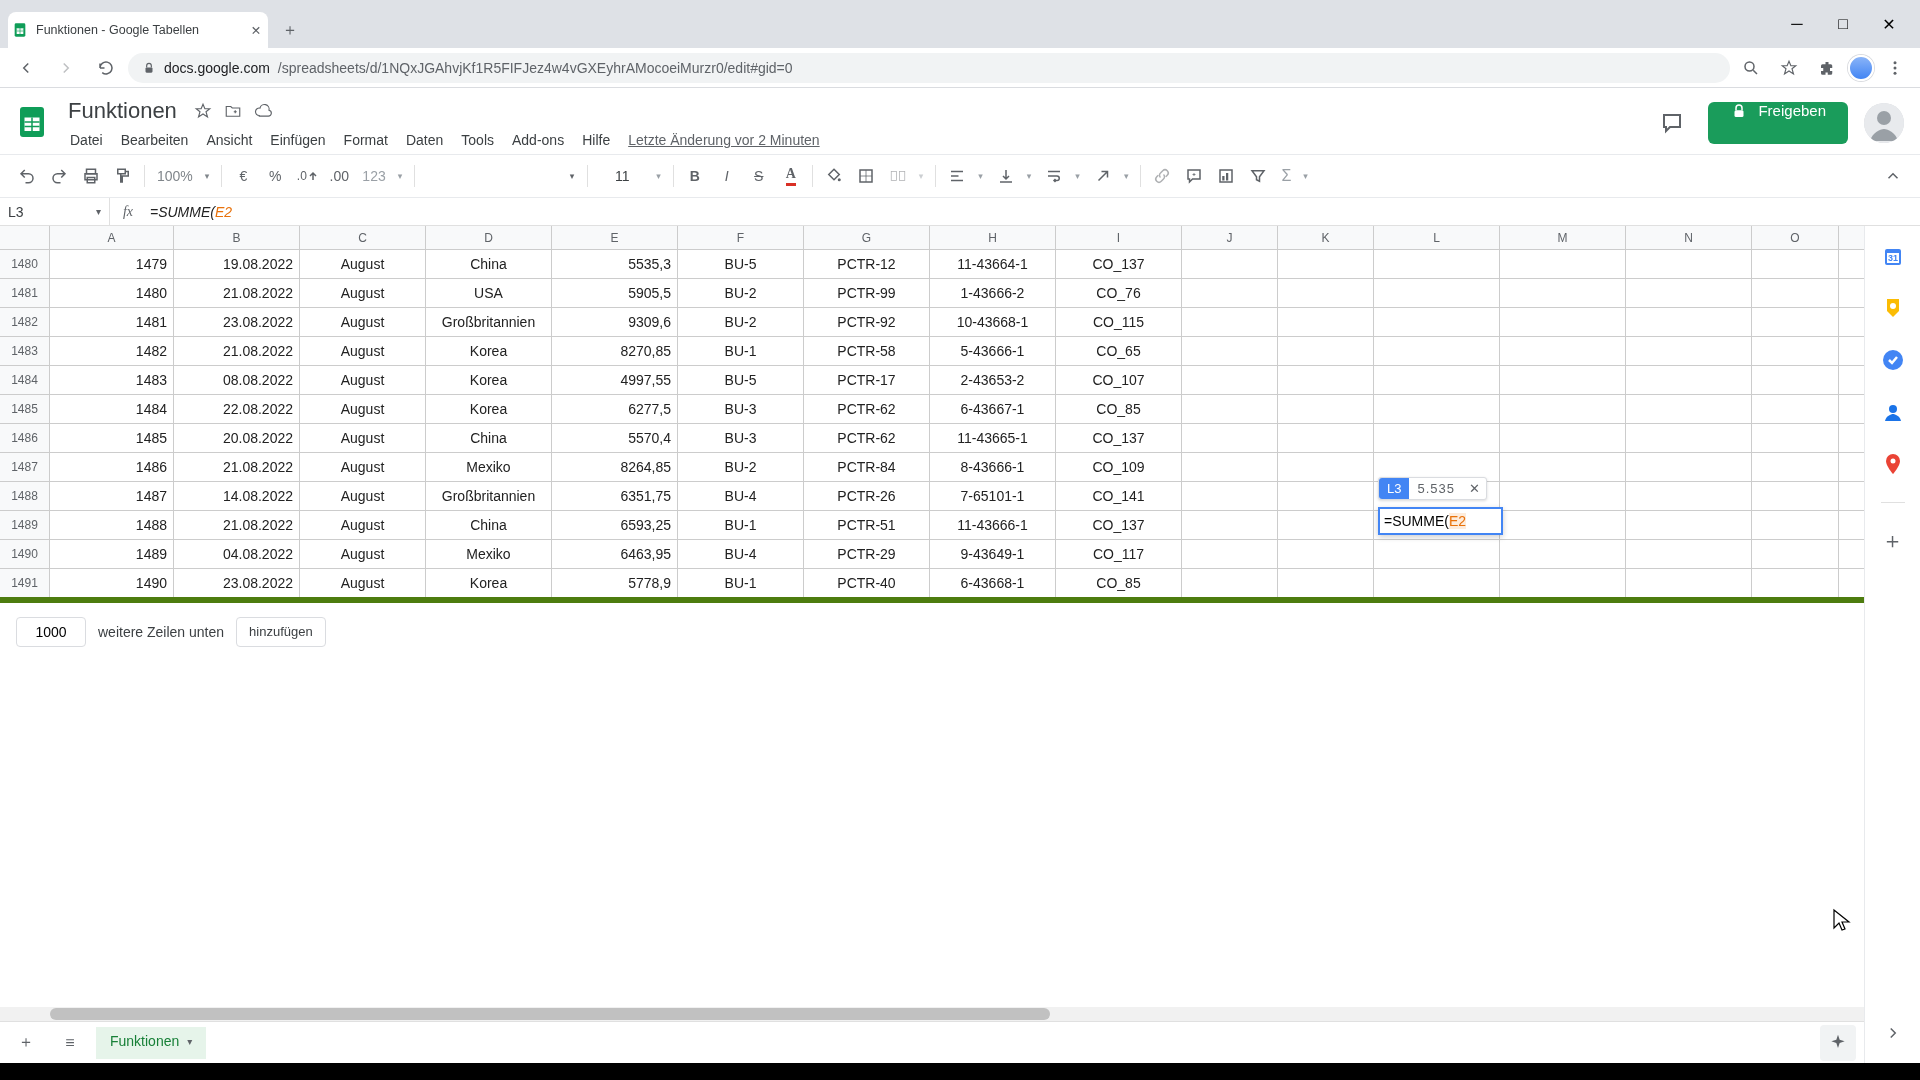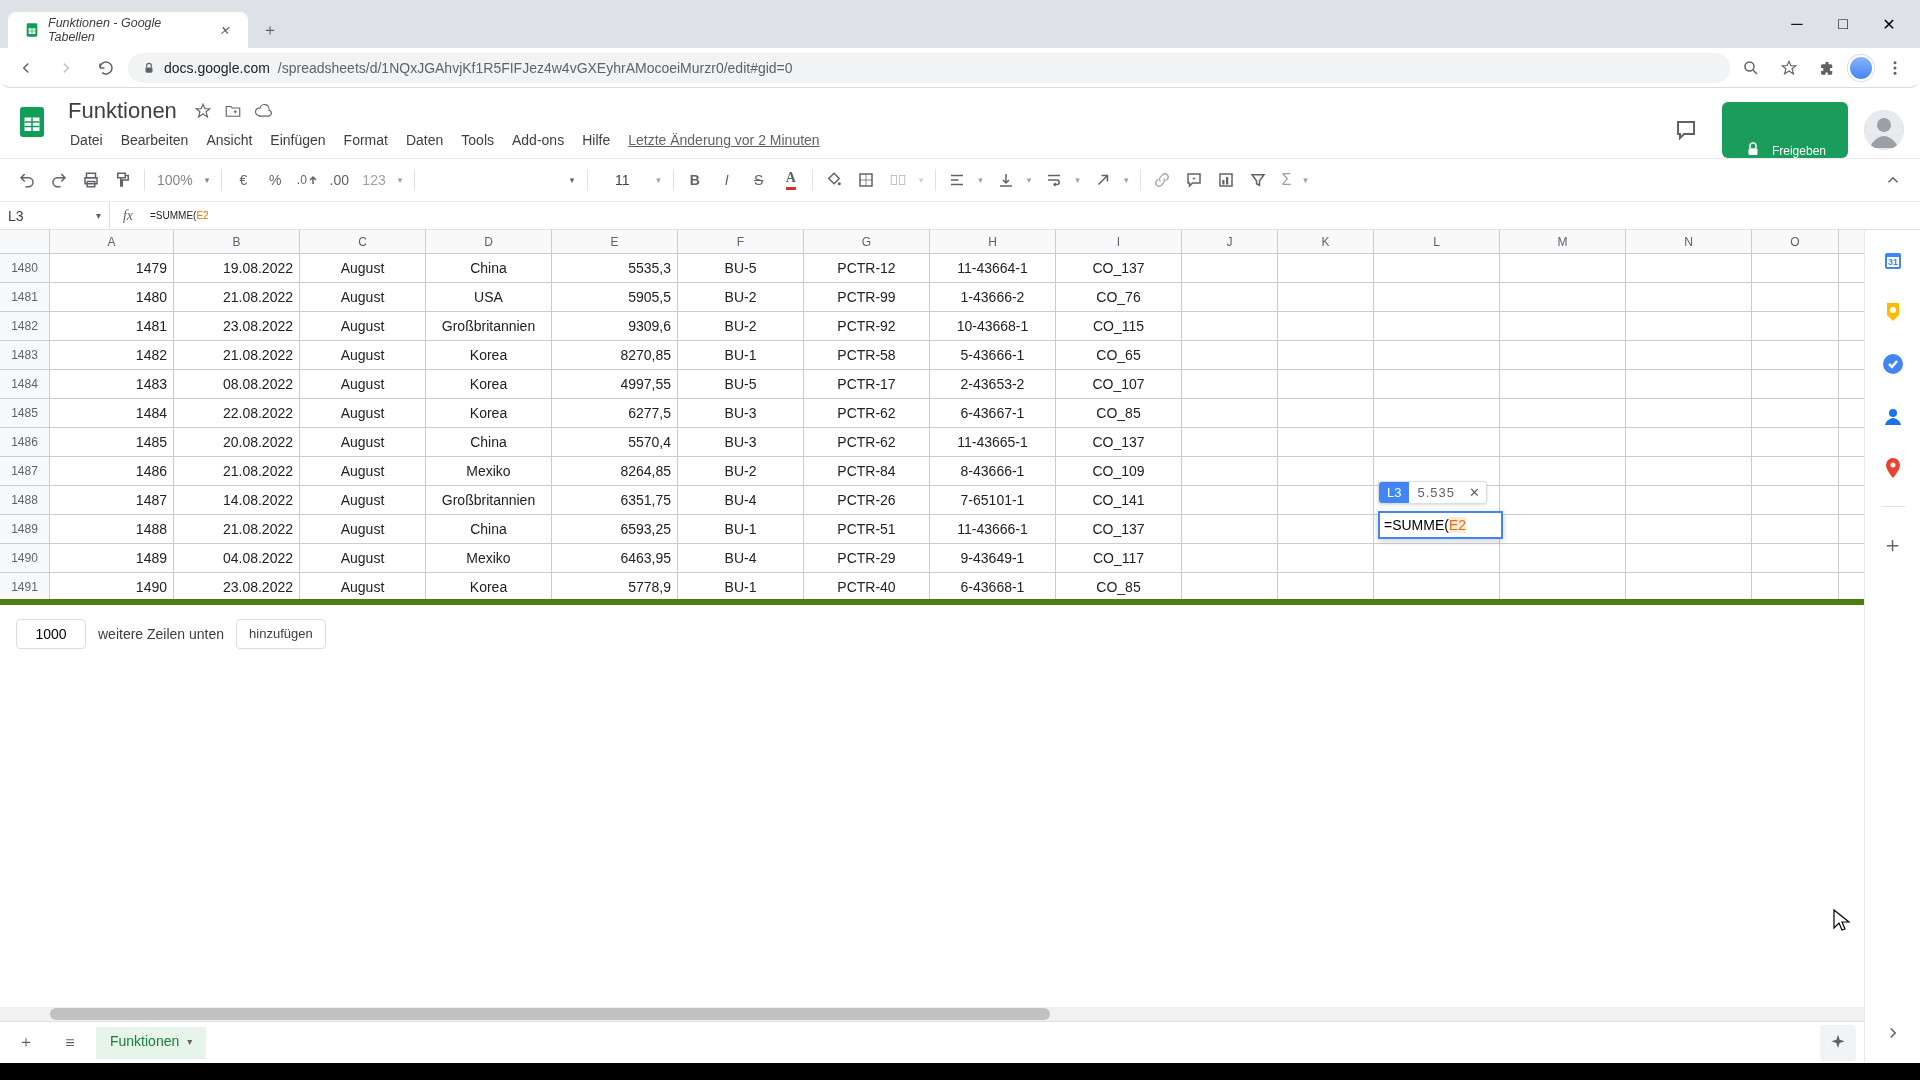--- a/index.html
+++ b/index.html
@@ -1,63 +1,63 @@
 <!DOCTYPE html>
 <html><head>
 <meta charset="utf-8">
 <style>
   * { box-sizing: border-box; margin: 0; padding: 0; font-family: Arial, sans-serif; }
   body { width: 1920px; height: 1080px; background: #000; overflow: hidden; position: relative; }
   .browser { width: 1920px; height: 1063px; background: #fff; display: flex; flex-direction: column; }
   
   .tab-strip { height: 48px; background: #dee1e6; display: flex; align-items: flex-end; padding: 8px 8px 0 8px; }
-  .tab { background: #fff; height: 36px; border-radius: 8px 8px 0 0; padding: 0 16px; display: flex; align-items: center; gap: 8px; width: 240px; font-size: 12.5px; color: #3c4043; font-style: italic; }
+  .tab { background: #fff; height: 36px; border-radius: 8px 8px 0 0; padding: 0 4px; display: flex; align-items: center; gap: 8px; width: 260px; font-size: 12.5px; color: #3c4043; }
   .tab svg.favicon { width: 16px; height: 16px; flex: none; }
   .tab .close { margin-left: auto; width: 16px; height: 16px; display: flex; align-items: center; justify-content: center; color: #5f6368; cursor: pointer; }
   .newtab { width: 28px; height: 28px; margin-left: 8px; margin-bottom: 4px; display: flex; align-items: center; justify-content: center; color: #5f6368; cursor: pointer; border-radius: 50%; }
   .win-controls { margin-left: auto; display: flex; align-items: flex-start; height: 100%; }
   .win-btn { width: 46px; height: 32px; display: flex; align-items: center; justify-content: center; color: #000; cursor: pointer; }
   
-  .addr-row { height: 40px; background: #fff; border-bottom: 1px solid #dadce0; display: flex; align-items: center; padding: 0 8px; gap: 4px; border-radius: 11px; }
+  .addr-row { height: 40px; background: #fff; border-bottom: 1px solid #dadce0; display: flex; align-items: center; padding: 0 8px; gap: 4px; }
   .nav-btn { width: 36px; height: 36px; border-radius: 50%; display: flex; align-items: center; justify-content: center; color: #5f6368; cursor: pointer; }
   .omnibox { flex: 1; height: 30px; background: #f1f3f4; border-radius: 15px; display: flex; align-items: center; padding: 0 14px; gap: 8px; font-size: 14px; color: #5f6368; }
   .omnibox .url-main { color: #202124; }
   .ext-icons { display: flex; align-items: center; gap: 4px; }
   .ext-icons .nav-btn { width: 34px; height: 34px; }
   .avatar { width: 26px; height: 26px; border-radius: 50%; background: linear-gradient(#8ab4f8,#4285f4); border: 2px solid #fff; box-shadow: 0 0 0 1px #dadce0; }
   
   .sheets-header { display: flex; align-items: flex-start; padding: 8px 16px 0 12px; gap: 10px; }
   .sheets-logo { width: 40px; height: 40px; margin-top: 6px; display:flex; align-items:center; justify-content:center; cursor:pointer; }
   .doc-area { flex: 1; }
   .doc-title-row { display: flex; align-items: center; gap: 10px; height: 30px; }
   .doc-title { font-size: 22px; color: #3c4043; padding: 2px 6px; border-radius: 4px; }
   .title-icon { width: 20px; height: 20px; color: #5f6368; cursor: pointer; display:flex; align-items:center; justify-content:center; }
   .menubar { display: flex; gap: 2px; align-items: center; height: 28px; font-size: 14px; color: #3c4043; }
   .menubar .mi { padding: 4px 8px; cursor: pointer; border-radius:4px; }
   .last-edit { margin-left: 8px; color: #5f6368; text-decoration: underline; cursor: pointer; }
   .header-right { display: flex; align-items: center; gap: 16px; margin-top: 6px; }
   .comment-btn { width: 40px; height: 40px; color: #5f6368; display:flex; align-items:center; justify-content:center; cursor:pointer; }
-  .share-btn { background: #1a9c5b; color: #fff; border: none; border-radius: 6px; height: 56px; padding: 0 22px; font-size: 12px; font-weight: 500; display:flex; align-items:flex-end; gap:10px; cursor:pointer; }
+  .share-btn { background: #1a9c5b; color: #fff; border: none; border-radius: 6px; height: 42px; padding: 0 22px; font-size: 15px; font-weight: 500; display:flex; align-items:flex-start; gap:10px; cursor:pointer; }
   .profile { width: 40px; height: 40px; border-radius: 50%; background: #dadce0; display:flex; align-items:center; justify-content:center; overflow:hidden; cursor:pointer; }
   
   .toolbar { height: 44px; border-top: 1px solid #e8eaed; border-bottom: 1px solid #e8eaed; display: flex; align-items: center; padding: 0 12px; gap: 2px; color: #5f6368; font-size: 14px; }
   .tb-btn { min-width: 30px; height: 30px; border-radius: 4px; display: flex; align-items: center; justify-content: center; cursor: pointer; padding: 0 4px; }
   .tb-sep { width: 1px; height: 22px; background: #e0e0e0; margin: 0 4px; }
   .tb-select { padding: 0 6px; color: #9aa0a6; cursor: pointer; display:flex; align-items:center; gap:12px; }
   .zoom-box { color:#80868b; }
   .font-box { width: 160px; border: 1px solid transparent; display:flex; align-items:center; justify-content:space-between; padding: 0 6px; cursor:pointer; }
   .size-box { width: 44px; text-align:center; color:#3c4043; }
   .text-color { border-bottom: 3px solid #d93025; padding-bottom:1px; font-weight:bold; font-family: 'Times New Roman', serif; }
   .toolbar-right { margin-left: auto; }
   
   .fx-row { height: 28px; border-bottom: 1px solid #e0e0e0; display: flex; align-items: center; font-size: 14px; }
   .name-box { width: 110px; height: 100%; border-right: 1px solid #e0e0e0; display: flex; align-items: center; padding: 0 8px; color: #3c4043; }
   .name-box .dd { margin-left:auto; color:#5f6368; font-size:10px; }
   .fx-icon { width: 36px; display:flex; align-items:center; justify-content:center; color:#5f6368; height:100%; font-style:italic; font-family:serif; }
-  .formula-input { flex:1; padding: 0 4px; font-family: 'Consolas', monospace; font-size: 10px; color:#222; }
+  .formula-input { flex:1; padding: 0 4px; font-family: 'Consolas', monospace; font-size: 14px; color:#222;font-style:italic; }
   .formula-input .ref { color: #e8710a; }
   
   .main-area { flex:1; display:flex; min-height:0; position:relative; }
   .grid-wrap { flex:1; display:flex; flex-direction:column; min-width:0; position:relative; }
   .col-headers { display:flex; height:24px; background:#f8f9fa; border-bottom:1px solid #ccc; font-size:12px; color:#5f6368; }
   .corner { width:50px; border-right:1px solid #ccc; background:#f8f9fa; }
   .ch { border-right:1px solid #ccc; display:flex; align-items:center; justify-content:center; cursor:pointer; }
   .grid-body { flex:1; overflow:hidden; position:relative; }
   .row { display:flex; height:29px; border-bottom:1px solid #ccc; font-size:14px; color:#222; }
   .rh { width:50px; background:#f8f9fa; border-right:1px solid #ccc; display:flex; align-items:center; justify-content:center; font-size:12px; color:#5f6368; cursor:pointer; }

